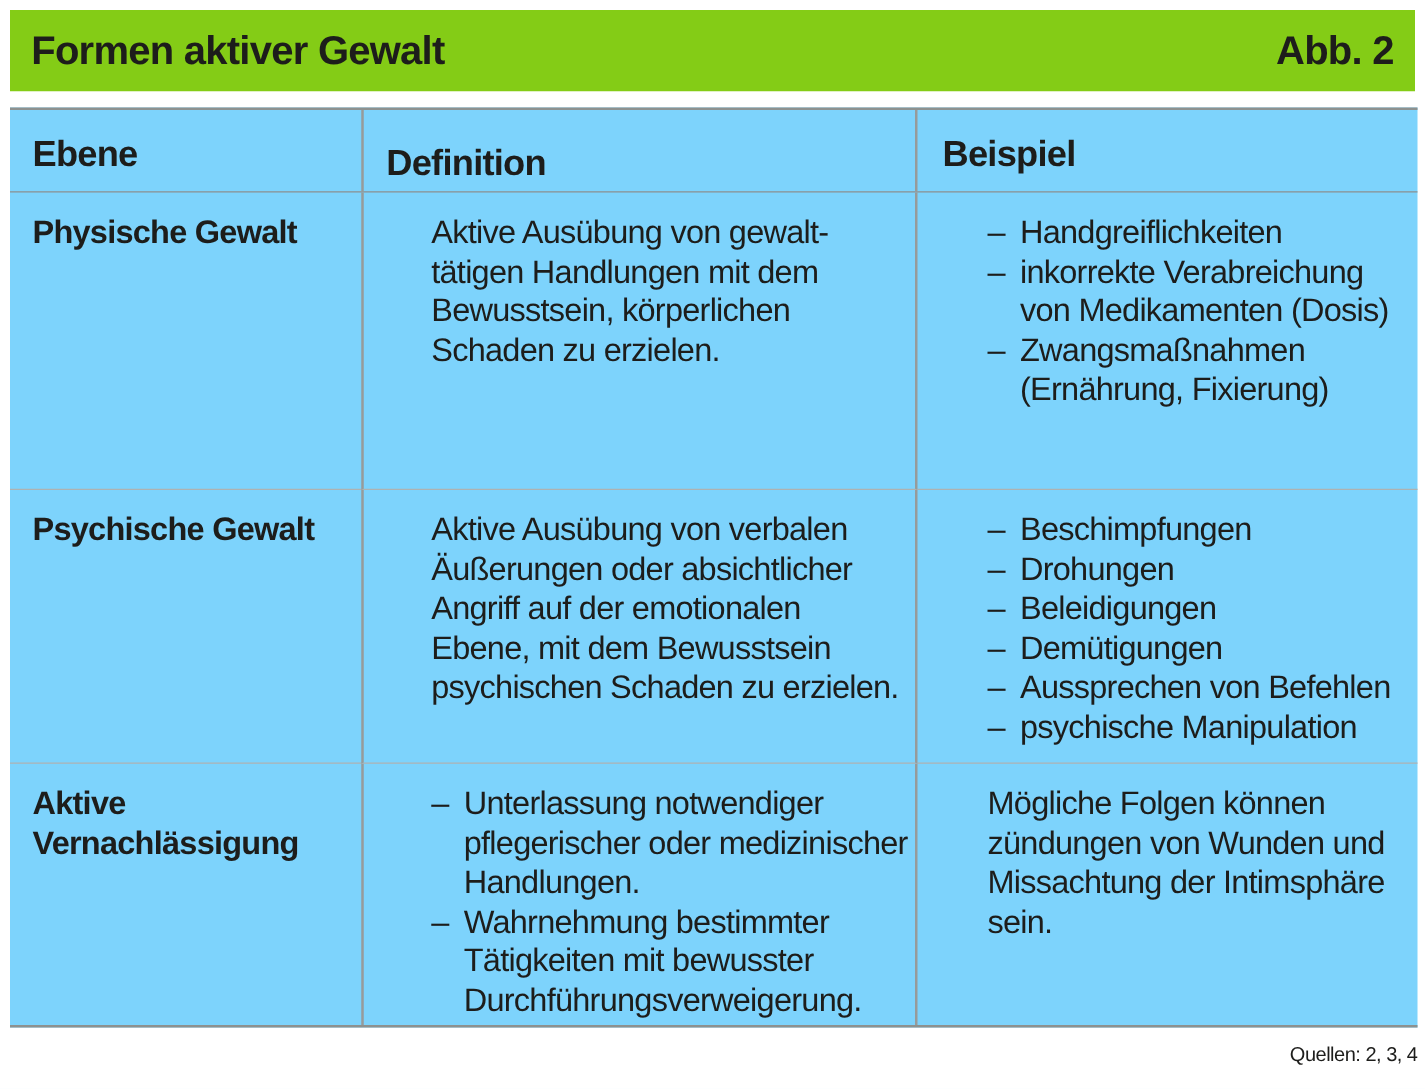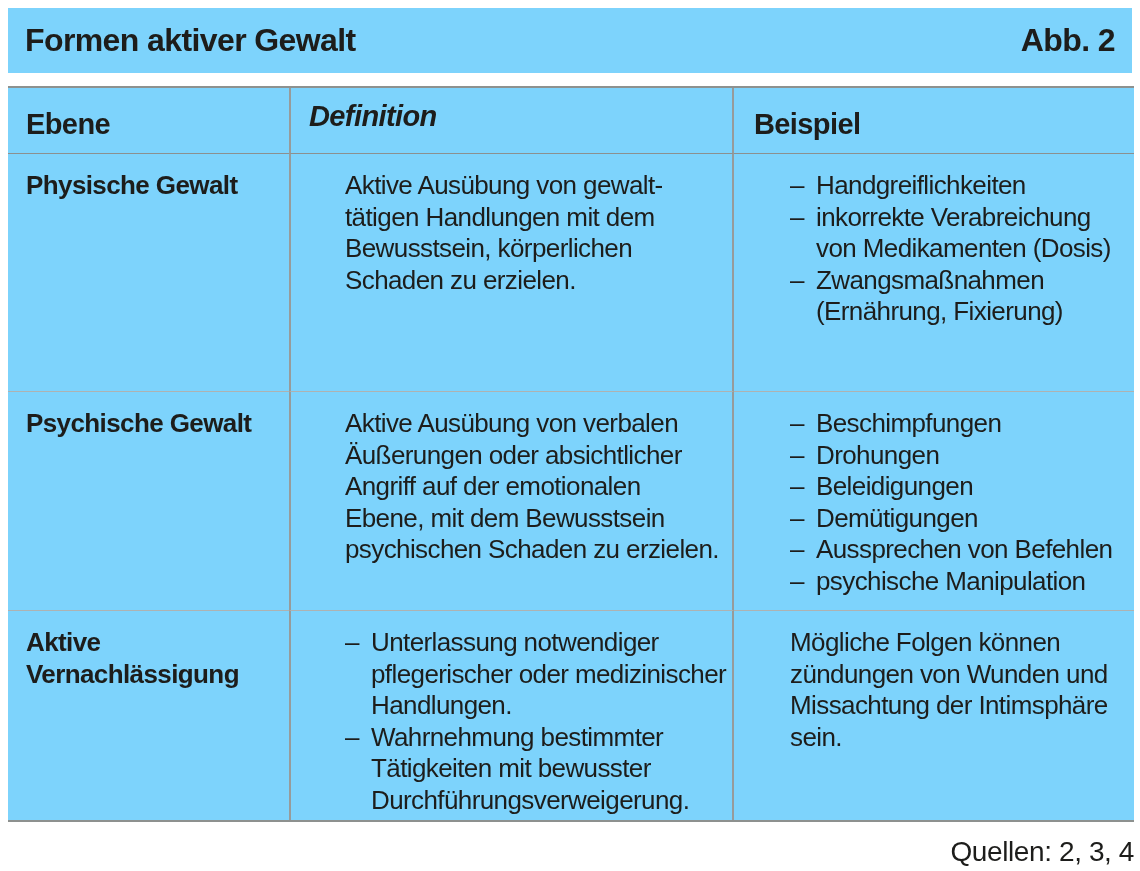--- a/index.html
+++ b/index.html
@@ -10,21 +10,21 @@
     height: 871px;
     background: #ffffff;
     font-family: "Liberation Sans", sans-serif;
     color: #1d1d1b;
     overflow: hidden;
   }
   .title-bar {
     position: absolute;
     left: 8px; top: 8px;
     width: 1124px; height: 65px;
-    background: #7dd3fc;
+    background: #84cc16;
     display: flex;
     justify-content: space-between;
     align-items: center;
     padding: 0 17px;
     font-size: 32px;
     font-weight: bold;
     letter-spacing: -0.6px;
   }
   .vtable {
     position: absolute;
@@ -42,29 +42,29 @@
   }
   .cell { overflow: hidden; padding: 16px 6px 0 18px; }
   .c2 { border-left: 2px solid #979b9a; border-right: 2px solid #979b9a; }
   .c3 { padding-left: 20px; }
   .hdr {
     font-weight: bold;
     font-size: 29px;
     padding-top: 21px;
     border-bottom: 1px solid #8c908f;
   }
-  .hdr-def { padding-top: 13px; font-style: italic; }
+  .hdr-def { padding-top: 28px; }
   .rb { border-bottom: 1px solid #aeb2b1; }
   .rowlabel { font-weight: bold; padding-right: 14px; }
   .line { white-space: nowrap; margin-left: 36px; }
   .marker { display: inline-block; width: 26px; white-space: nowrap; }
   .sources {
     position: absolute;
     right: 6px; top: 836px;
-    font-size: 28px;
+    font-size: 16px;
     letter-spacing: -0.4px;
   }
 </style>
 </head>
 <body>
 
 <div class="page">
 
   <div class="title-bar">
     <span>Formen aktiver Gewalt</span>

